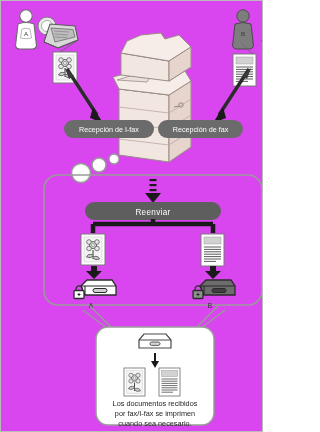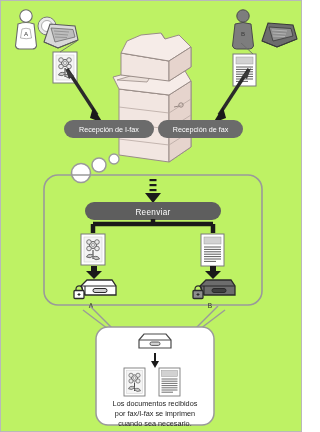--- a/index.html
+++ b/index.html
@@ -1,18 +1,18 @@
 <!DOCTYPE html>
 <html><head>
 <meta charset="utf-8">
 <style>
   html,body{margin:0;padding:0;background:#ffffff;}
   body{width:303px;height:432px;font-family:"Liberation Sans",sans-serif;}
-  #canvas{position:relative;width:302px;height:432px;box-sizing:border-box;
-          border:1px solid #b9b9b9;background:#bef264;overflow:hidden;}
+  #canvas{position:relative;width:263px;height:432px;box-sizing:border-box;
+          border:1px solid #b9b9b9;background:#d946ef;overflow:hidden;}
   .abs{position:absolute;}
   svg{display:block;}
   .nosel{user-select:none;}
   .pill-text{font-size:7.2px;fill:#ffffff;font-family:"Liberation Sans",sans-serif;}
   .fwd-text{font-size:8.2px;fill:#ffffff;font-family:"Liberation Sans",sans-serif;letter-spacing:.3px;}
   .ab-text{font-size:6.5px;fill:#2b2b2b;font-family:"Liberation Sans",sans-serif;}
   .cap-text{font-size:7.3px;fill:#1d1d1d;font-family:"Liberation Sans",sans-serif;}
   .fig-letter{font-size:6.2px;fill:#3a3a3a;font-family:"Liberation Sans",sans-serif;}
 </style>
 </head>

